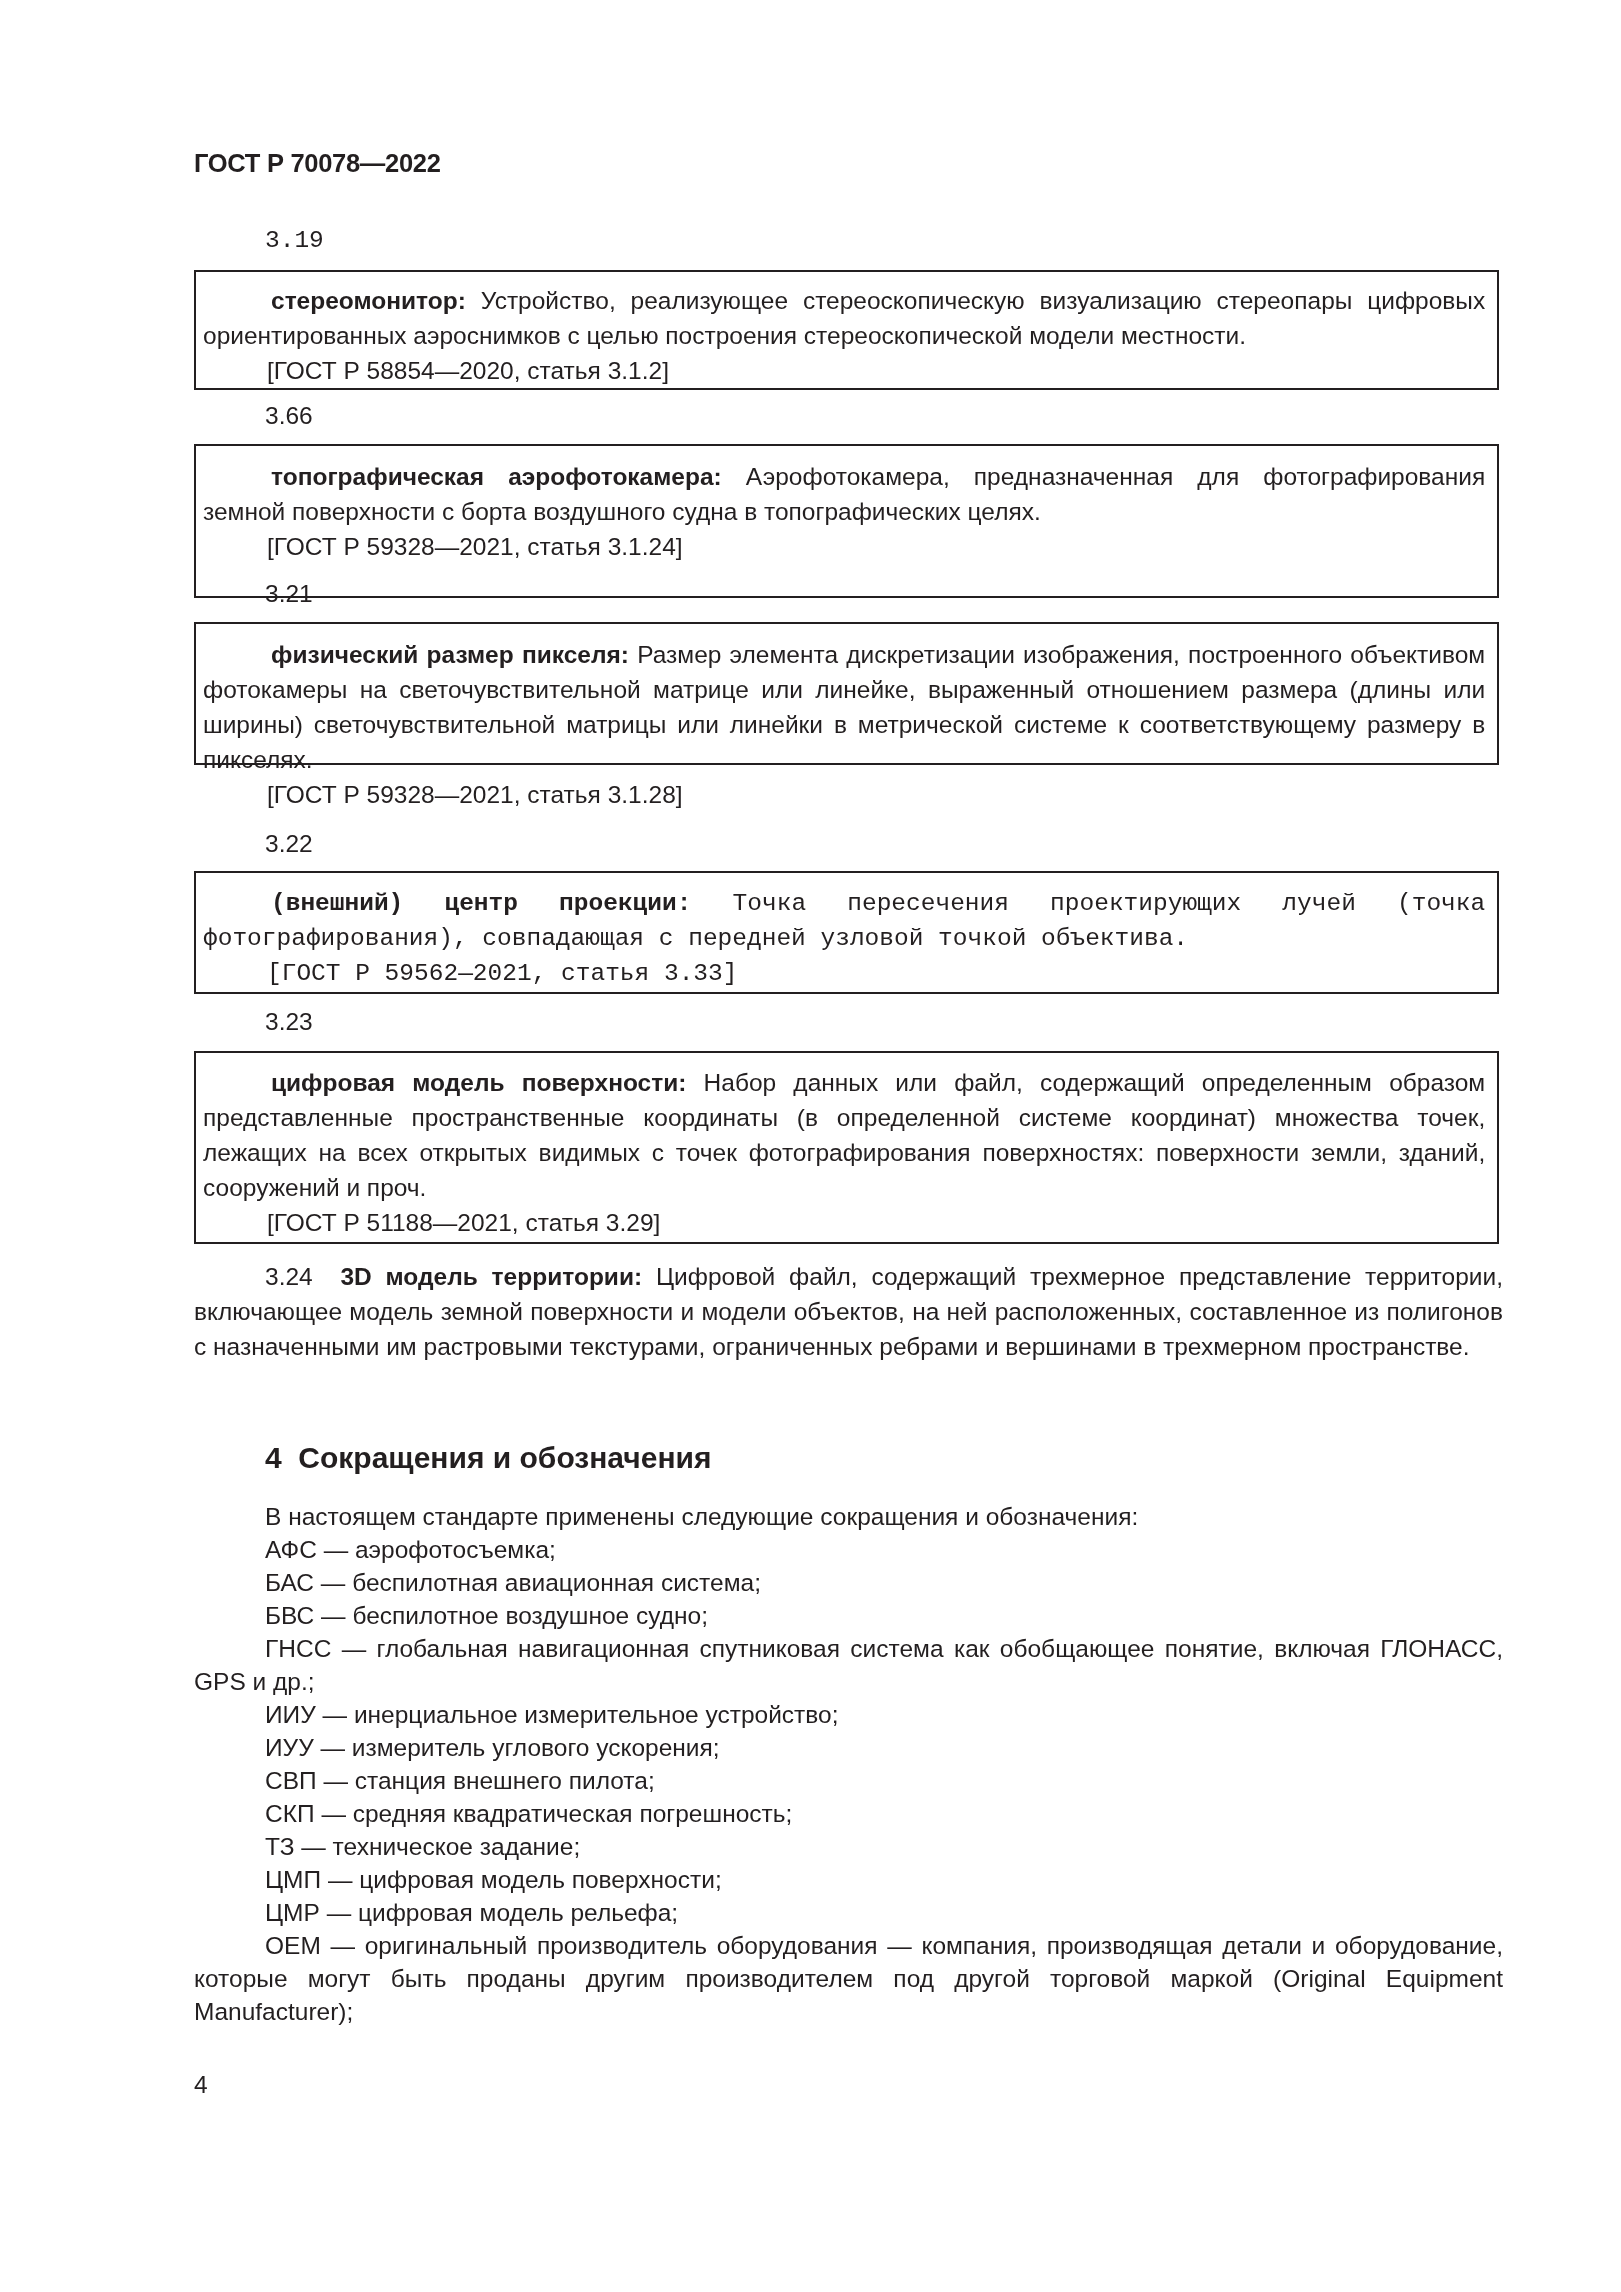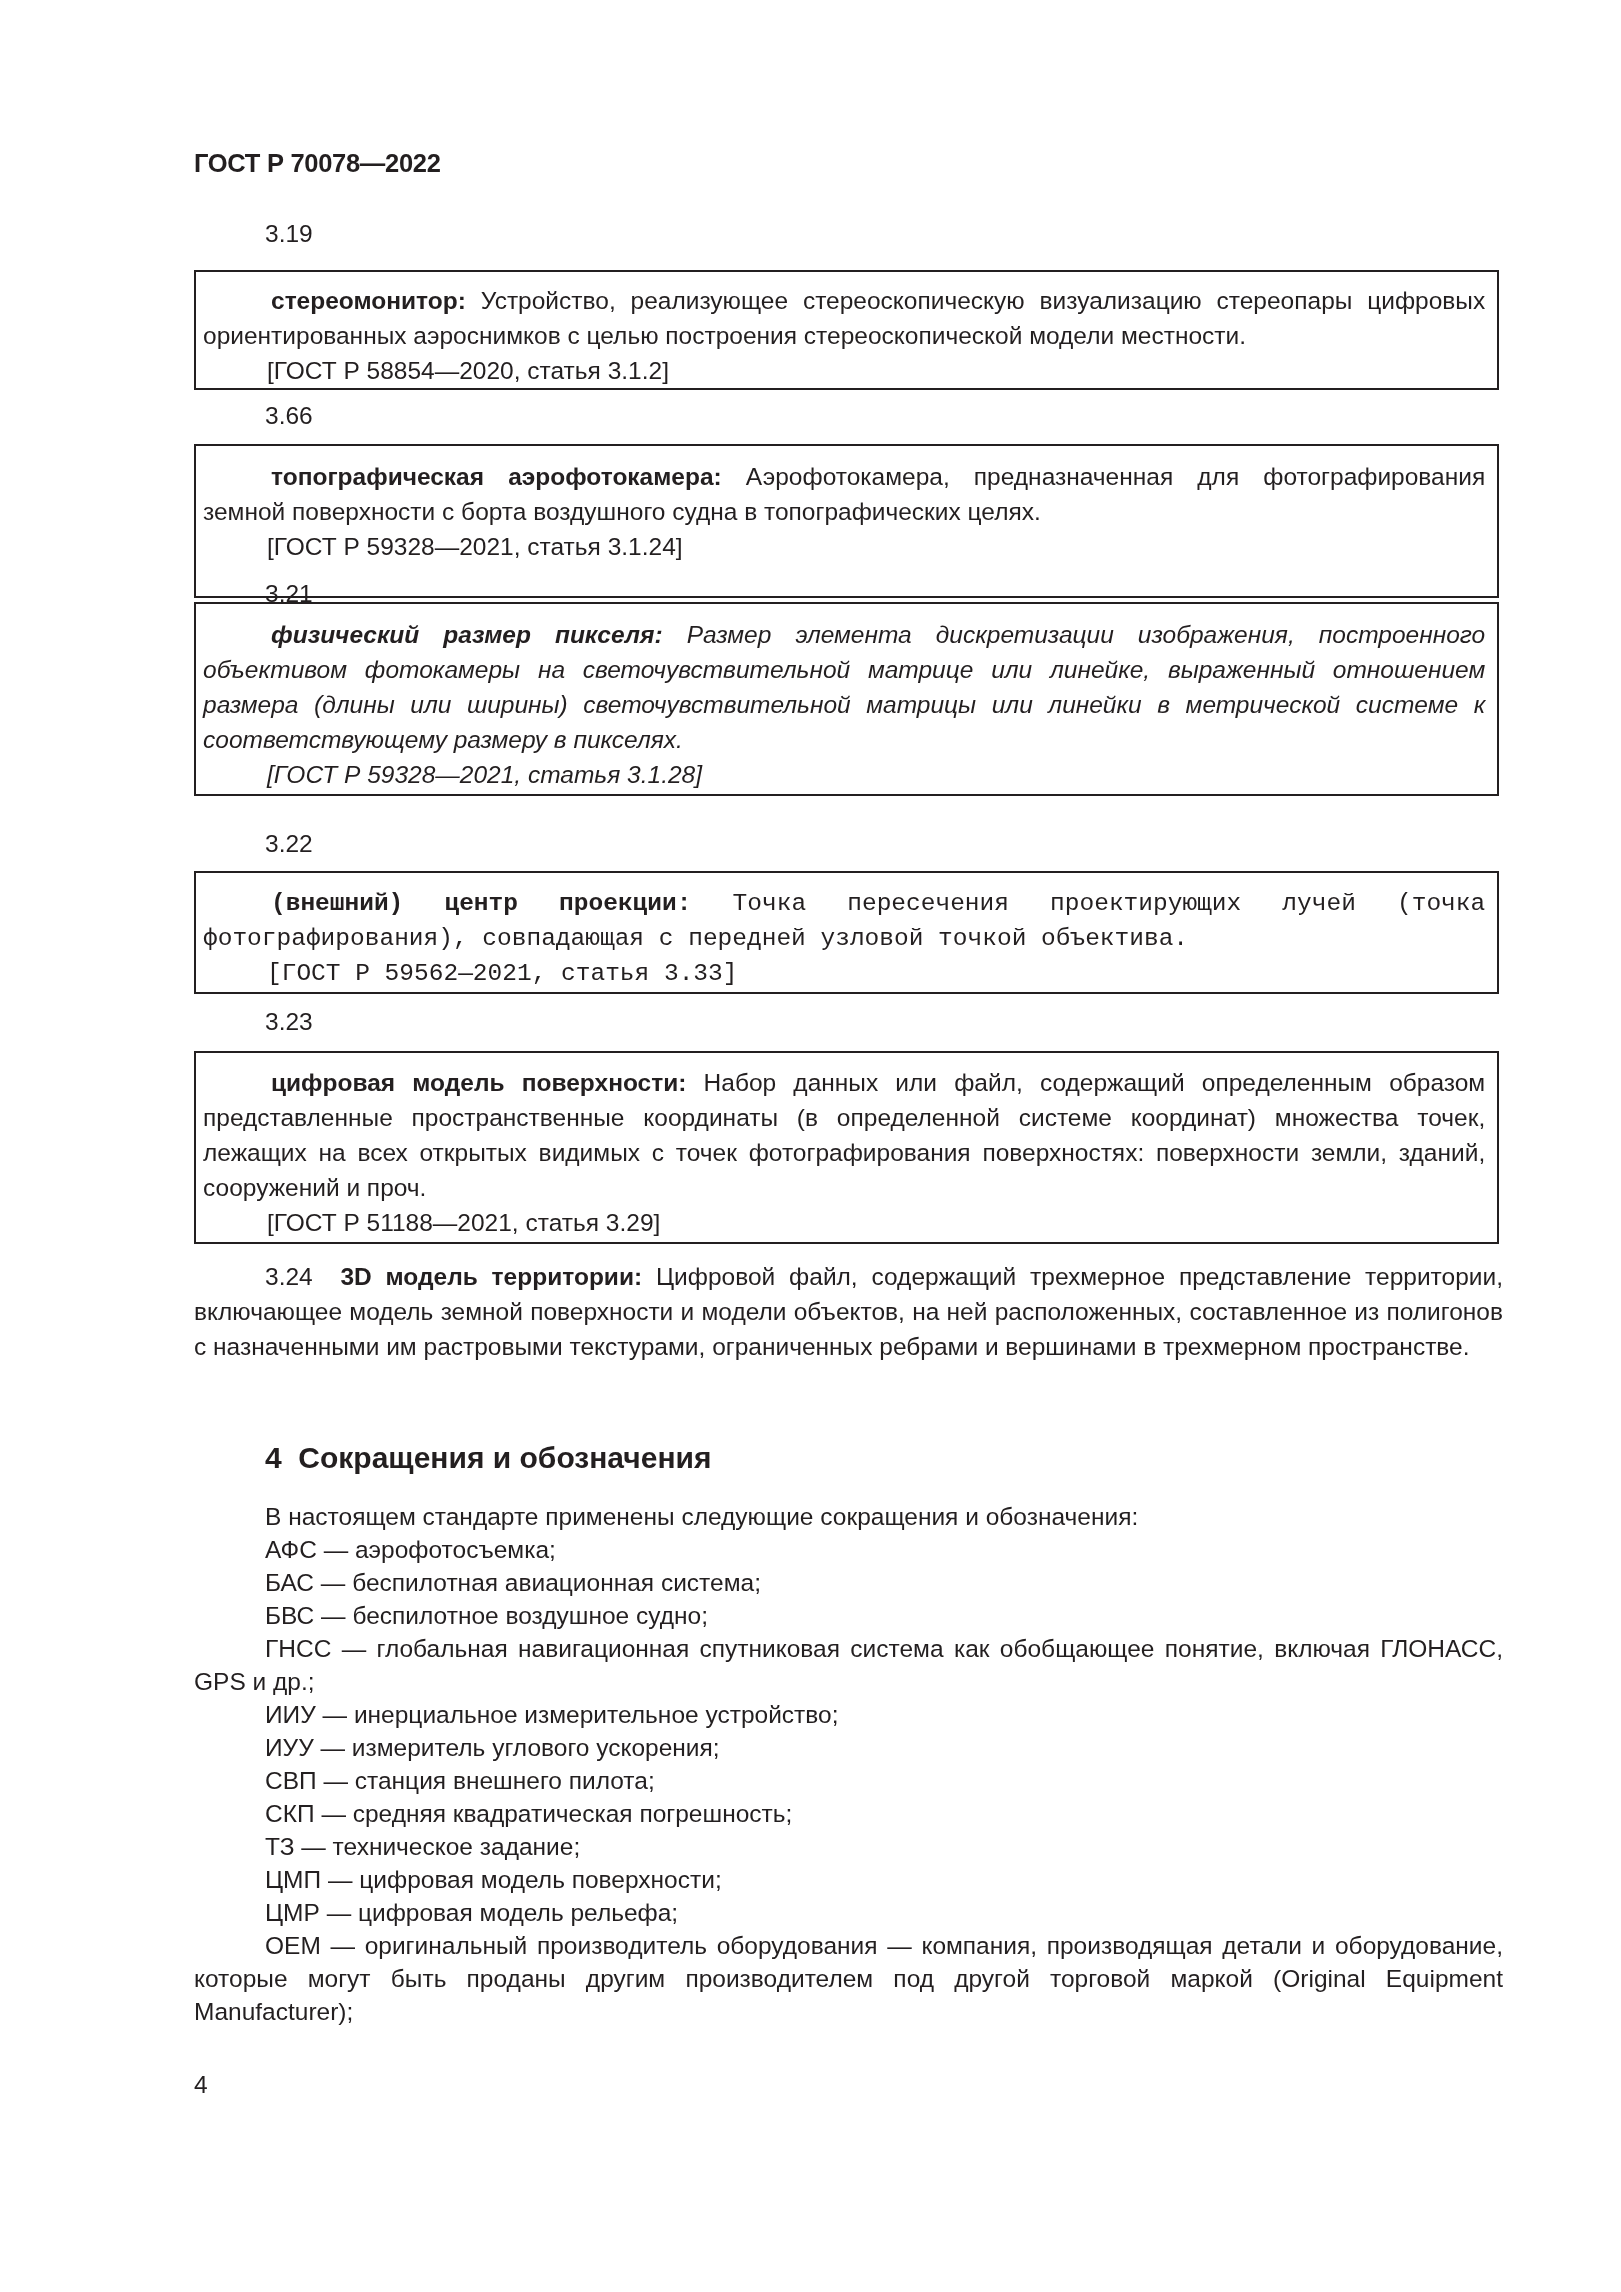--- a/index.html
+++ b/index.html
@@ -17,34 +17,34 @@
   .section-title { position:absolute; left:265px; font-size:30px; font-weight:bold; }
   .list { position:absolute; left:194px; width:1309px; }
   .list .item { font-size:24.5px; line-height:33px; text-indent:71px; text-align:justify; text-align-last:left; }
   .page-number { position:absolute; left:194px; top:2071px; font-size:24.5px; }
 </style>
 </head>
 <body>
 
 <div class="page-header">ГОСТ Р 70078—2022</div>
 
-<div class="num-label" style="top:220px;">3.19</div>
+<div class="num-label" style="top:227px;font-family:Liberation Mono, monospace;">3.19</div>
 <div class="term-box" style="top:270px;height:120px;padding-top:10.8px;">
   <div class="para"><b>стереомонитор:</b> <span>Устройство, реализующее стереоскопическую визуализацию стереопары цифровых ориентированных аэроснимков с целью построения стереоскопической модели местности.</span></div>
   <div class="src">[ГОСТ Р 58854—2020, статья 3.1.2]</div>
 </div>
 
 <div class="num-label" style="top:402px;">3.66</div>
 <div class="term-box" style="top:444px;height:154px;padding-top:12.7px;">
   <div class="para"><b>топографическая аэрофотокамера:</b> <span>Аэрофотокамера, предназначенная для фотографирования земной поверхности с борта воздушного судна в топографических целях.</span></div>
   <div class="src">[ГОСТ Р 59328—2021, статья 3.1.24]</div>
 </div>
 
 <div class="num-label" style="top:580px;">3.21</div>
-<div class="term-box" style="top:602px;height:194px;padding-top:12.7px;font-style:italic;">
+<div class="term-box" style="top:622px;height:143px;padding-top:12.7px;">
   <div class="para"><b>физический размер пикселя:</b> <span>Размер элемента дискретизации изображения, построенного объективом фотокамеры на светочувствительной матрице или линейке, выраженный отношением размера (длины или ширины) светочувствительной матрицы или линейки в метрической системе к соответствующему размеру в пикселях.</span></div>
   <div class="src">[ГОСТ Р 59328—2021, статья 3.1.28]</div>
 </div>
 
 <div class="num-label" style="top:830px;">3.22</div>
 <div class="term-box" style="top:871px;height:123px;padding-top:12.7px;font-family:Liberation Mono, monospace;">
   <div class="para"><b>(внешний) центр проекции:</b> <span>Точка пересечения проектирующих лучей (точка фотографирования), совпадающая с передней узловой точкой объектива.</span></div>
   <div class="src">[ГОСТ Р 59562—2021, статья 3.33]</div>
 </div>
 

